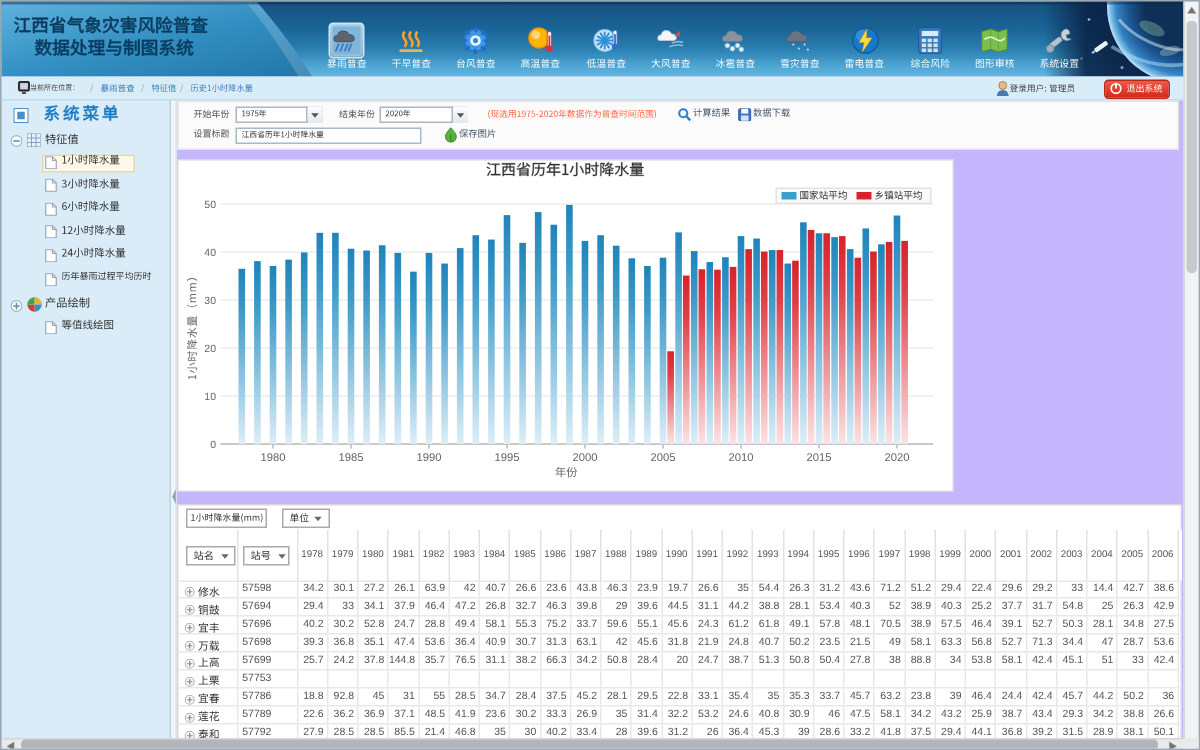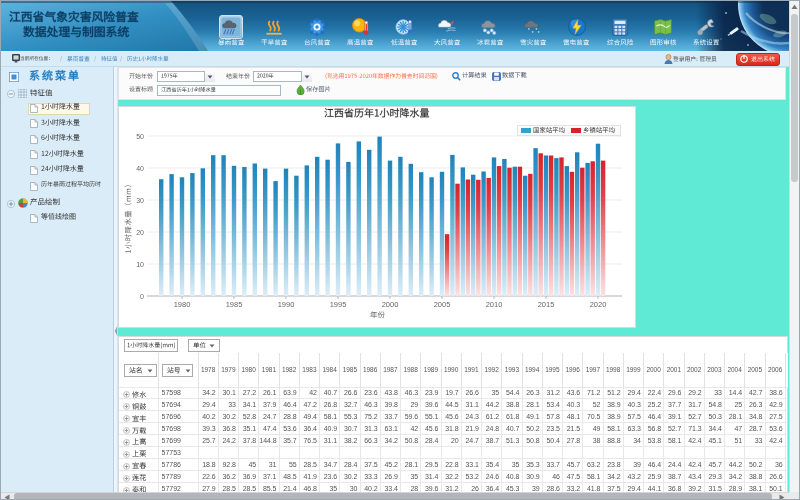--- a/index.html
+++ b/index.html
@@ -1,15 +1,15 @@
 <!DOCTYPE html>
 <html><head><meta charset="utf-8"><title>p</title><style>
 *{margin:0;padding:0;box-sizing:border-box}
 html,body{width:800px;height:500px;overflow:hidden;background:#fff;font-family:"Liberation Sans",sans-serif}
-#win{position:relative;width:800px;height:500px;border:1px solid #9aa8b2;background:#5eead4;overflow:hidden}
+#win{position:relative;width:800px;height:500px;border:1px solid #9aa8b2;background:#c4b5fd;overflow:hidden}
 th{font-size:6.5px;color:#555;font-weight:normal;border-left:1px solid #e2e2e2;height:34px;vertical-align:middle;text-align:center;background:#fff;padding:0}
 td{font-size:7px;color:#555;border:1px solid #e8e8e8;border-bottom:none;height:11.9px;padding:0 2px 0 0;text-align:right;white-space:nowrap;overflow:hidden}
 tbody tr{border-bottom:1px solid #e8e8e8}
 thead tr{border-bottom:1px solid #c8c8c8}
 td.sn{border-left:none}
 td.sc{text-align:left;padding:0 0 0 3px;color:#555}
 th:first-child{border-left:none}
 </style></head><body>
 <svg width="0" height="0" style="position:absolute">
     <defs>

